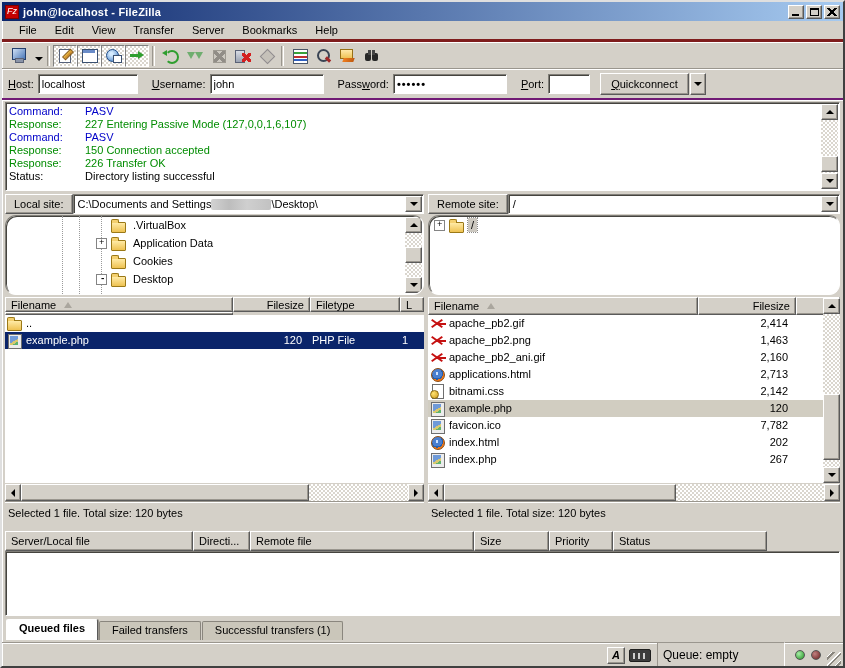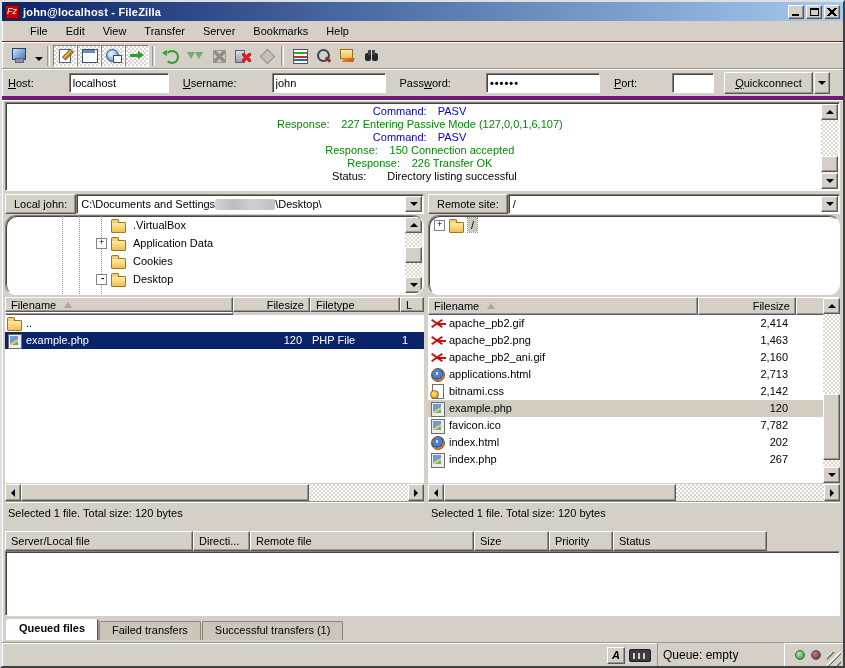--- a/index.html
+++ b/index.html
@@ -20,22 +20,22 @@
   .title-text { color:#fff; font-weight:bold; flex:1; letter-spacing:.2px; }
   .win-btns { display:flex; gap:2px; }
   .win-btn  { width:16px; height:14px; position:relative; background:#d4d0c8; border:1px solid; border-color:#fff #5a5a5a #5a5a5a #fff; box-shadow: inset -1px -1px 0 #9a968e; }
   .glyph-min { position:absolute; left:3px; bottom:2px; width:7px; height:2px; background:#000; }
   .glyph-max { position:absolute; left:3px; top:2px; width:9px; height:8px; border:1px solid #000; border-top:2px solid #000; }
   .glyph-close { position:absolute; inset:2px 2px 2px 2px;
      background: linear-gradient(45deg, transparent 43%, #000 43% 57%, transparent 57%),
                  linear-gradient(-45deg, transparent 43%, #000 43% 57%, transparent 57%); }
 
   
-  .menubar { position:absolute; top:19px; left:0; right:0; height:21px; display:flex; align-items:center; padding-left:19px;
-             border-bottom:1px solid #7f1d1d; box-shadow: 0 1px 0 #fff; }
+  .menubar { position:absolute; top:19px; left:0; right:0; height:21px; display:flex; align-items:center; padding-left:8px;
+             border-bottom:3px solid #7f1d1d; box-shadow: 0 1px 0 #fff; }
   .menu-item { padding:3px 9px; }
   .toolbar { position:absolute; top:41px; left:0; right:0; height:26px; display:flex; align-items:center; padding-left:4px;
              border-bottom:1px solid #9a968e; box-shadow: 0 1px 0 #fff; }
   .tb-item { width:24px; height:22px; display:flex; align-items:center; justify-content:center; border:1px solid transparent; }
   .tb-item.dropdown { width:14px; }
   .tb-item.sep { width:3px; height:20px; border:none; border-left:1px solid #9a968e; border-right:1px solid #fff; margin:0 3px; }
   .tb-item.pressed { border-color:#808080 #fff #fff #808080; background:repeating-conic-gradient(#ffffff 0% 25%, #dad6ce 0% 50%); background-size:4px 4px; }
   .tb-item.disabled { opacity:.9; }
   .tb-icon { width:17px; height:17px; display:inline-block; position:relative; }
 
@@ -66,36 +66,36 @@
   .filter-icon::before { content:""; position:absolute; left:2px; top:2px; width:13px; height:13px; border:1px solid #4a5668;
      background: linear-gradient(180deg, #fff 2px, #3aa23a 2px 4px, #fff 4px 6px, #c03030 6px 8px, #fff 8px 9px, #3060c0 9px 11px, #fff 11px); }
   .compare-icon::before { content:""; position:absolute; left:2px; top:2px; width:9px; height:9px; border:2px solid #3a4454; border-radius:50%; }
   .compare-icon::after { content:""; position:absolute; left:10px; top:11px; width:6px; height:3px; background:#a02828; transform:rotate(45deg); }
   .sync-browsing-icon::before { content:""; position:absolute; left:1px; top:2px; width:11px; height:8px; background:linear-gradient(#ffe9a8,#efc456); border:1px solid #987014; }
   .sync-browsing-icon::after { content:""; position:absolute; left:4px; bottom:2px; width:11px; height:4px; background:linear-gradient(90deg,#f08020,#c05a10); transform:skewX(-20deg); }
   .find-files-icon::before { content:""; position:absolute; left:2px; top:6px; width:6px; height:8px; background:#282828; border-radius:2px; box-shadow:7px 0 0 #282828; }
   .find-files-icon::after { content:""; position:absolute; left:5px; top:3px; width:3px; height:5px; background:#444; box-shadow:4px 0 0 #444; }
 
   .quickbar { position:absolute; top:68px; left:0; right:0; height:30px; display:flex; align-items:center; padding-left:6px;
-              border-bottom:4px solid #701a75; box-shadow: 0 1px 0 #fff; }
+              border-bottom:2px solid #701a75; box-shadow: 0 1px 0 #fff; }
   .qc-label { margin-right:4px; }
   .ak { text-decoration:underline; }
-  .qc-input { height:20px; font:11px "Liberation Sans",sans-serif; background:#fff; border:1px solid; border-color:#807e78 #fff #fff #807e78; box-shadow: inset 1px 1px 0 #45443f; padding:0 3px;margin-left:31px; }
+  .qc-input { height:20px; font:11px "Liberation Sans",sans-serif; background:#fff; border:1px solid; border-color:#807e78 #fff #fff #807e78; box-shadow: inset 1px 1px 0 #45443f; padding:0 3px; }
   .qc-host { width:100px; margin-right:14px; } .qc-user { width:114px; margin-right:14px; }
   .qc-pass { width:114px; margin-right:14px; letter-spacing:1px; font-weight:bold; } .qc-port { width:42px; margin-right:10px; }
   .qc-btn { height:22px; padding:0 10px; display:flex; align-items:center; font:11px "Liberation Sans",sans-serif; }
   .qc-drop { width:16px; height:22px; display:flex; align-items:center; justify-content:center; margin-left:1px; }
   .tri-down { border-left:4px solid transparent; border-right:4px solid transparent; border-top:4px solid #000; display:inline-block; }
   .tri-up { border-left:4px solid transparent; border-right:4px solid transparent; border-bottom:4px solid #000; display:inline-block; }
   .tri-left { border-top:4px solid transparent; border-bottom:4px solid transparent; border-right:4px solid #000; display:inline-block; }
   .tri-right { border-top:4px solid transparent; border-bottom:4px solid transparent; border-left:4px solid #000; display:inline-block; }
 
   
   .logpane { position:absolute; top:100px; left:3px; right:3px; height:89px; }
-  .log-lines { position:absolute; top:2px; left:3px; right:20px; bottom:2px; overflow:hidden;text-align:center; }
+  .log-lines { position:absolute; top:2px; left:3px; right:20px; bottom:2px; overflow:hidden; }
   .log-line { line-height:13px; white-space:nowrap; }
   .log-line .log-label { display:inline-block; width:76px; }
   .log-line.command { color:#0000c8; }
   .log-line.response { color:#008c00; }
   .log-line.status { color:#000; }
 
   
   .vsb { position:absolute; width:17px; display:flex; flex-direction:column; }
   .hsb { position:absolute; height:17px; display:flex; }
   .sb-btn { width:17px; height:16px; flex:none; display:flex; align-items:center; justify-content:center; background:#d4d0c8; border:1px solid; border-color:#fff #5a5a5a #5a5a5a #fff; box-shadow: inset -1px -1px 0 #9a968e; }
@@ -348,21 +348,21 @@
       <div class="sb-btn">
           <i class="tri-down"></i>
         </div>
     </div>
   </div>
 
   <div class="panes">
 
     <div class="pane local">
       <div class="site-row">
-        <span class="site-label raised">Local john:</span>
+        <span class="site-label raised">Local site:</span>
         <div class="combo inset">
           <span class="combo-text"><span>C:\Documents and Settings</span><span class="redacted"></span><span>\Desktop\</span></span>
           <span class="combo-btn raised">
               <i class="tri-down"></i>
             </span>
         </div>
       </div>
       <div class="tree inset">
         <span class="tree-guide" style="left:56px;"></span>
         <span class="tree-guide" style="left:73px;"></span>

